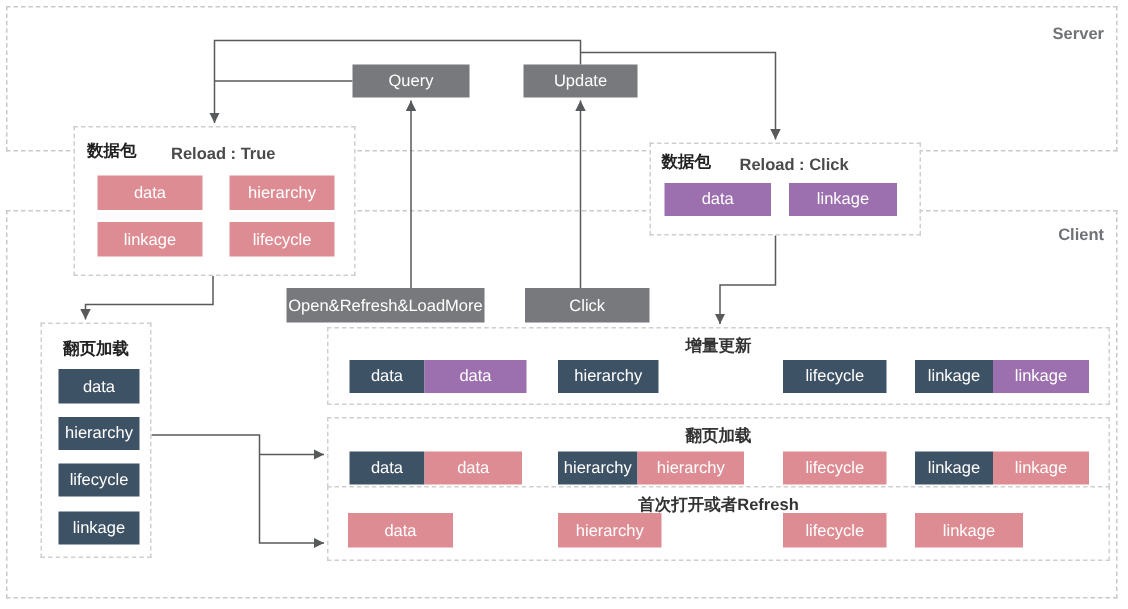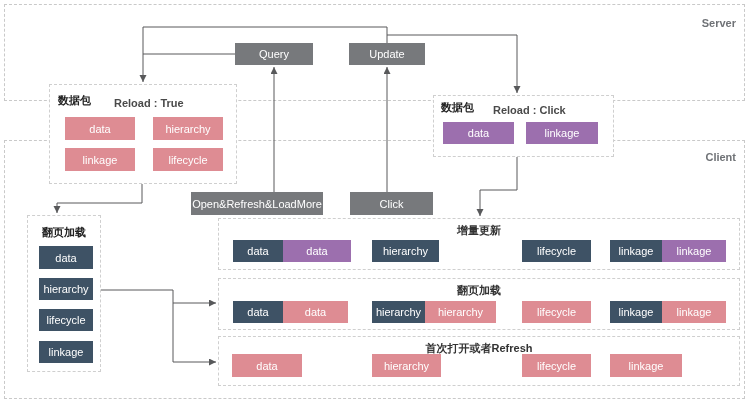--- a/index.html
+++ b/index.html
@@ -119,21 +119,21 @@
     </div>
     <div class="seg-group" style="left:303px; top:22px;">
       <div class="seg c-pink" style="width:69px;">lifecycle</div>
     </div>
     <div class="seg-group" style="left:391px; top:22px;">
       <div class="seg c-navy" style="width:52px;">linkage</div>
       <div class="seg c-pink" style="width:64px;">linkage</div>
     </div>
   </div>
 
-  <div class="panel" style="left:218px; top:336px; width:520px; height:48px;">
+  <div class="panel" style="left:218px; top:324px; width:520px; height:48px;">
     <div class="row-title">首次打开或者Refresh</div>
     <div class="seg-group" style="left:13px; top:17px; height:23px;">
       <div class="seg c-pink" style="width:70px;">data</div>
     </div>
     <div class="seg-group" style="left:153px; top:17px; height:23px;">
       <div class="seg c-pink" style="width:69px;">hierarchy</div>
     </div>
     <div class="seg-group" style="left:303px; top:17px; height:23px;">
       <div class="seg c-pink" style="width:69px;">lifecycle</div>
     </div>

